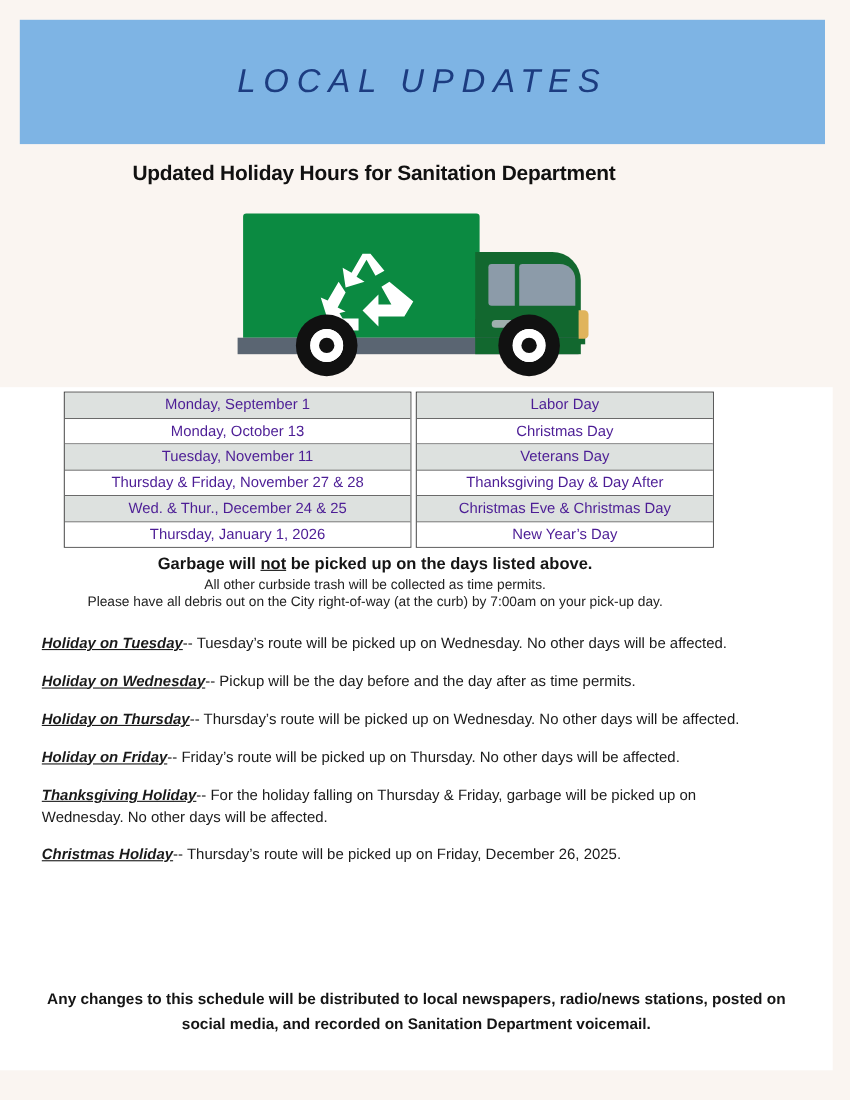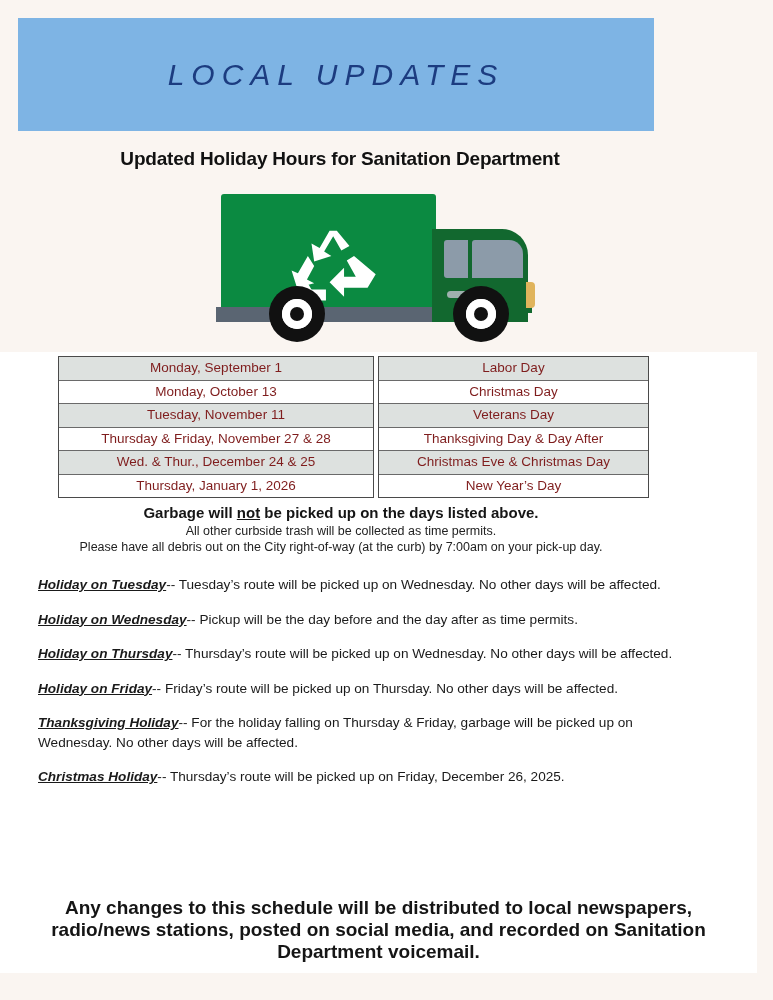--- a/index.html
+++ b/index.html
@@ -5,21 +5,21 @@
   html,body{margin:0;padding:0;}
   body{
     width:773px;height:1000px;
     background:#FAF5F1;
     font-family:"Liberation Sans",sans-serif;
     position:relative;overflow:hidden;
   }
 
   
   .banner{
-    position:absolute;left:18px;top:18px;width:636px;height:113px;
+    position:absolute;left:18px;top:18px;width:732px;height:113px;
     background:#7EB4E4;
     display:flex;align-items:center;justify-content:center;
   }
   .banner-title{
     font-family:"Liberation Sans",sans-serif;
     font-style:italic;font-weight:400;
     font-size:30px;letter-spacing:7px;
     color:#1C3C80;white-space:nowrap;
   }
 
@@ -101,21 +101,21 @@
   }
   .col{
     border:1.5px solid #4A4A4A;
     box-sizing:border-box;
   }
   .col-left{width:316px;}
   .col-right{width:271px;}
   .trow{
     height:22.5px;line-height:22.5px;
     text-align:center;
-    font-size:13.5px;color:#7f1d1d;
+    font-size:13.5px;color:#4c1d95;
     font-family:"Liberation Sans",sans-serif;
     border-bottom:1.2px solid #6A6A6A;
     white-space:nowrap;overflow:hidden;
   }
   .trow:last-child{border-bottom:none;}
   .trow.shade{background:#DDE1DF;}
   .trow.plain{background:#FFFFFF;}
 
   
   .notice{
@@ -134,21 +134,21 @@
     font-size:13.6px;line-height:19.5px;color:#1A1A1A;
     margin-bottom:15px;
   }
   .rule .lead{
     font-weight:bold;font-style:italic;text-decoration:underline;
   }
 
   
   .footer-note{
     position:absolute;left:40px;top:545px;width:677px;
-    text-align:center;font-size:19px;font-weight:bold;
+    text-align:center;font-size:14px;font-weight:bold;
     line-height:22px;color:#151515;
   }
 </style>
 </head>
 <body>
 
 <div class="banner">
   <div class="banner-title">LOCAL UPDATES</div>
 </div>
 

